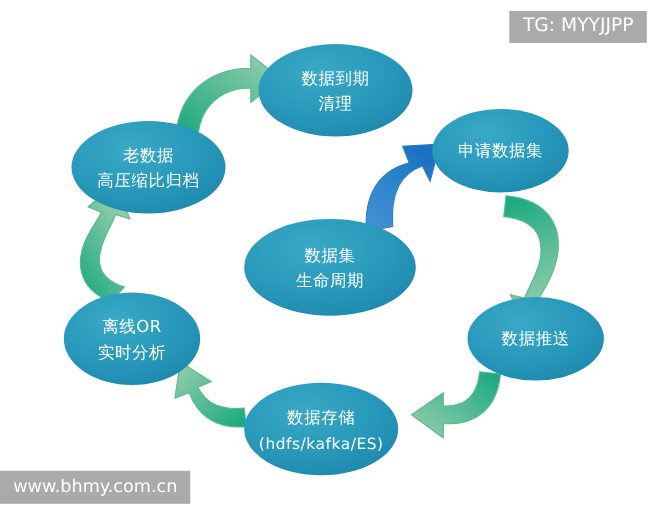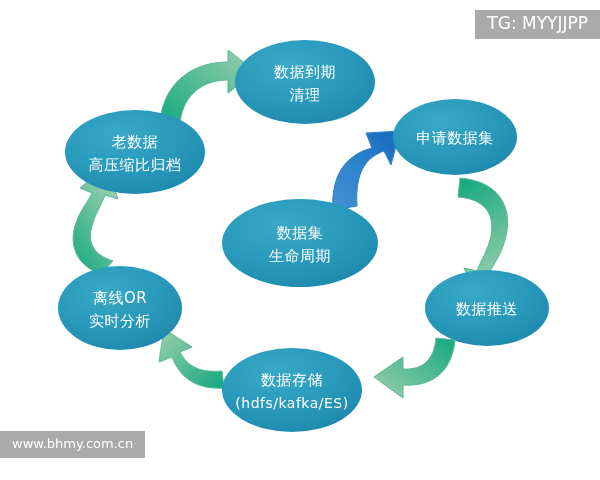--- a/index.html
+++ b/index.html
@@ -35,30 +35,30 @@
   }
   .watermark {
     position: absolute;
     background: #aaaaaa;
     color: #ffffff;
     font-family: "DejaVu Sans", "Liberation Sans", sans-serif;
     white-space: nowrap;
     line-height: 1;
   }
   #wm-tg {
-    right: 0;
+    right: 12px;
     top: 10px;
     padding: 5px 12px 7px 12px;
     font-size: 17px;
   }
   #wm-site {
     left: 0;
     bottom: 22px;
     padding: 6px 12px 8px 12px;
-    font-size: 13px;
+    font-size: 16px;
   }
 </style>
 </head>
 <body>
 
 <div id="stage">
 
   <svg id="diagram-svg" viewBox="0 0 600 480">
     <defs>
       <radialGradient id="nodeGrad" cx="38%" cy="30%" r="80%">

